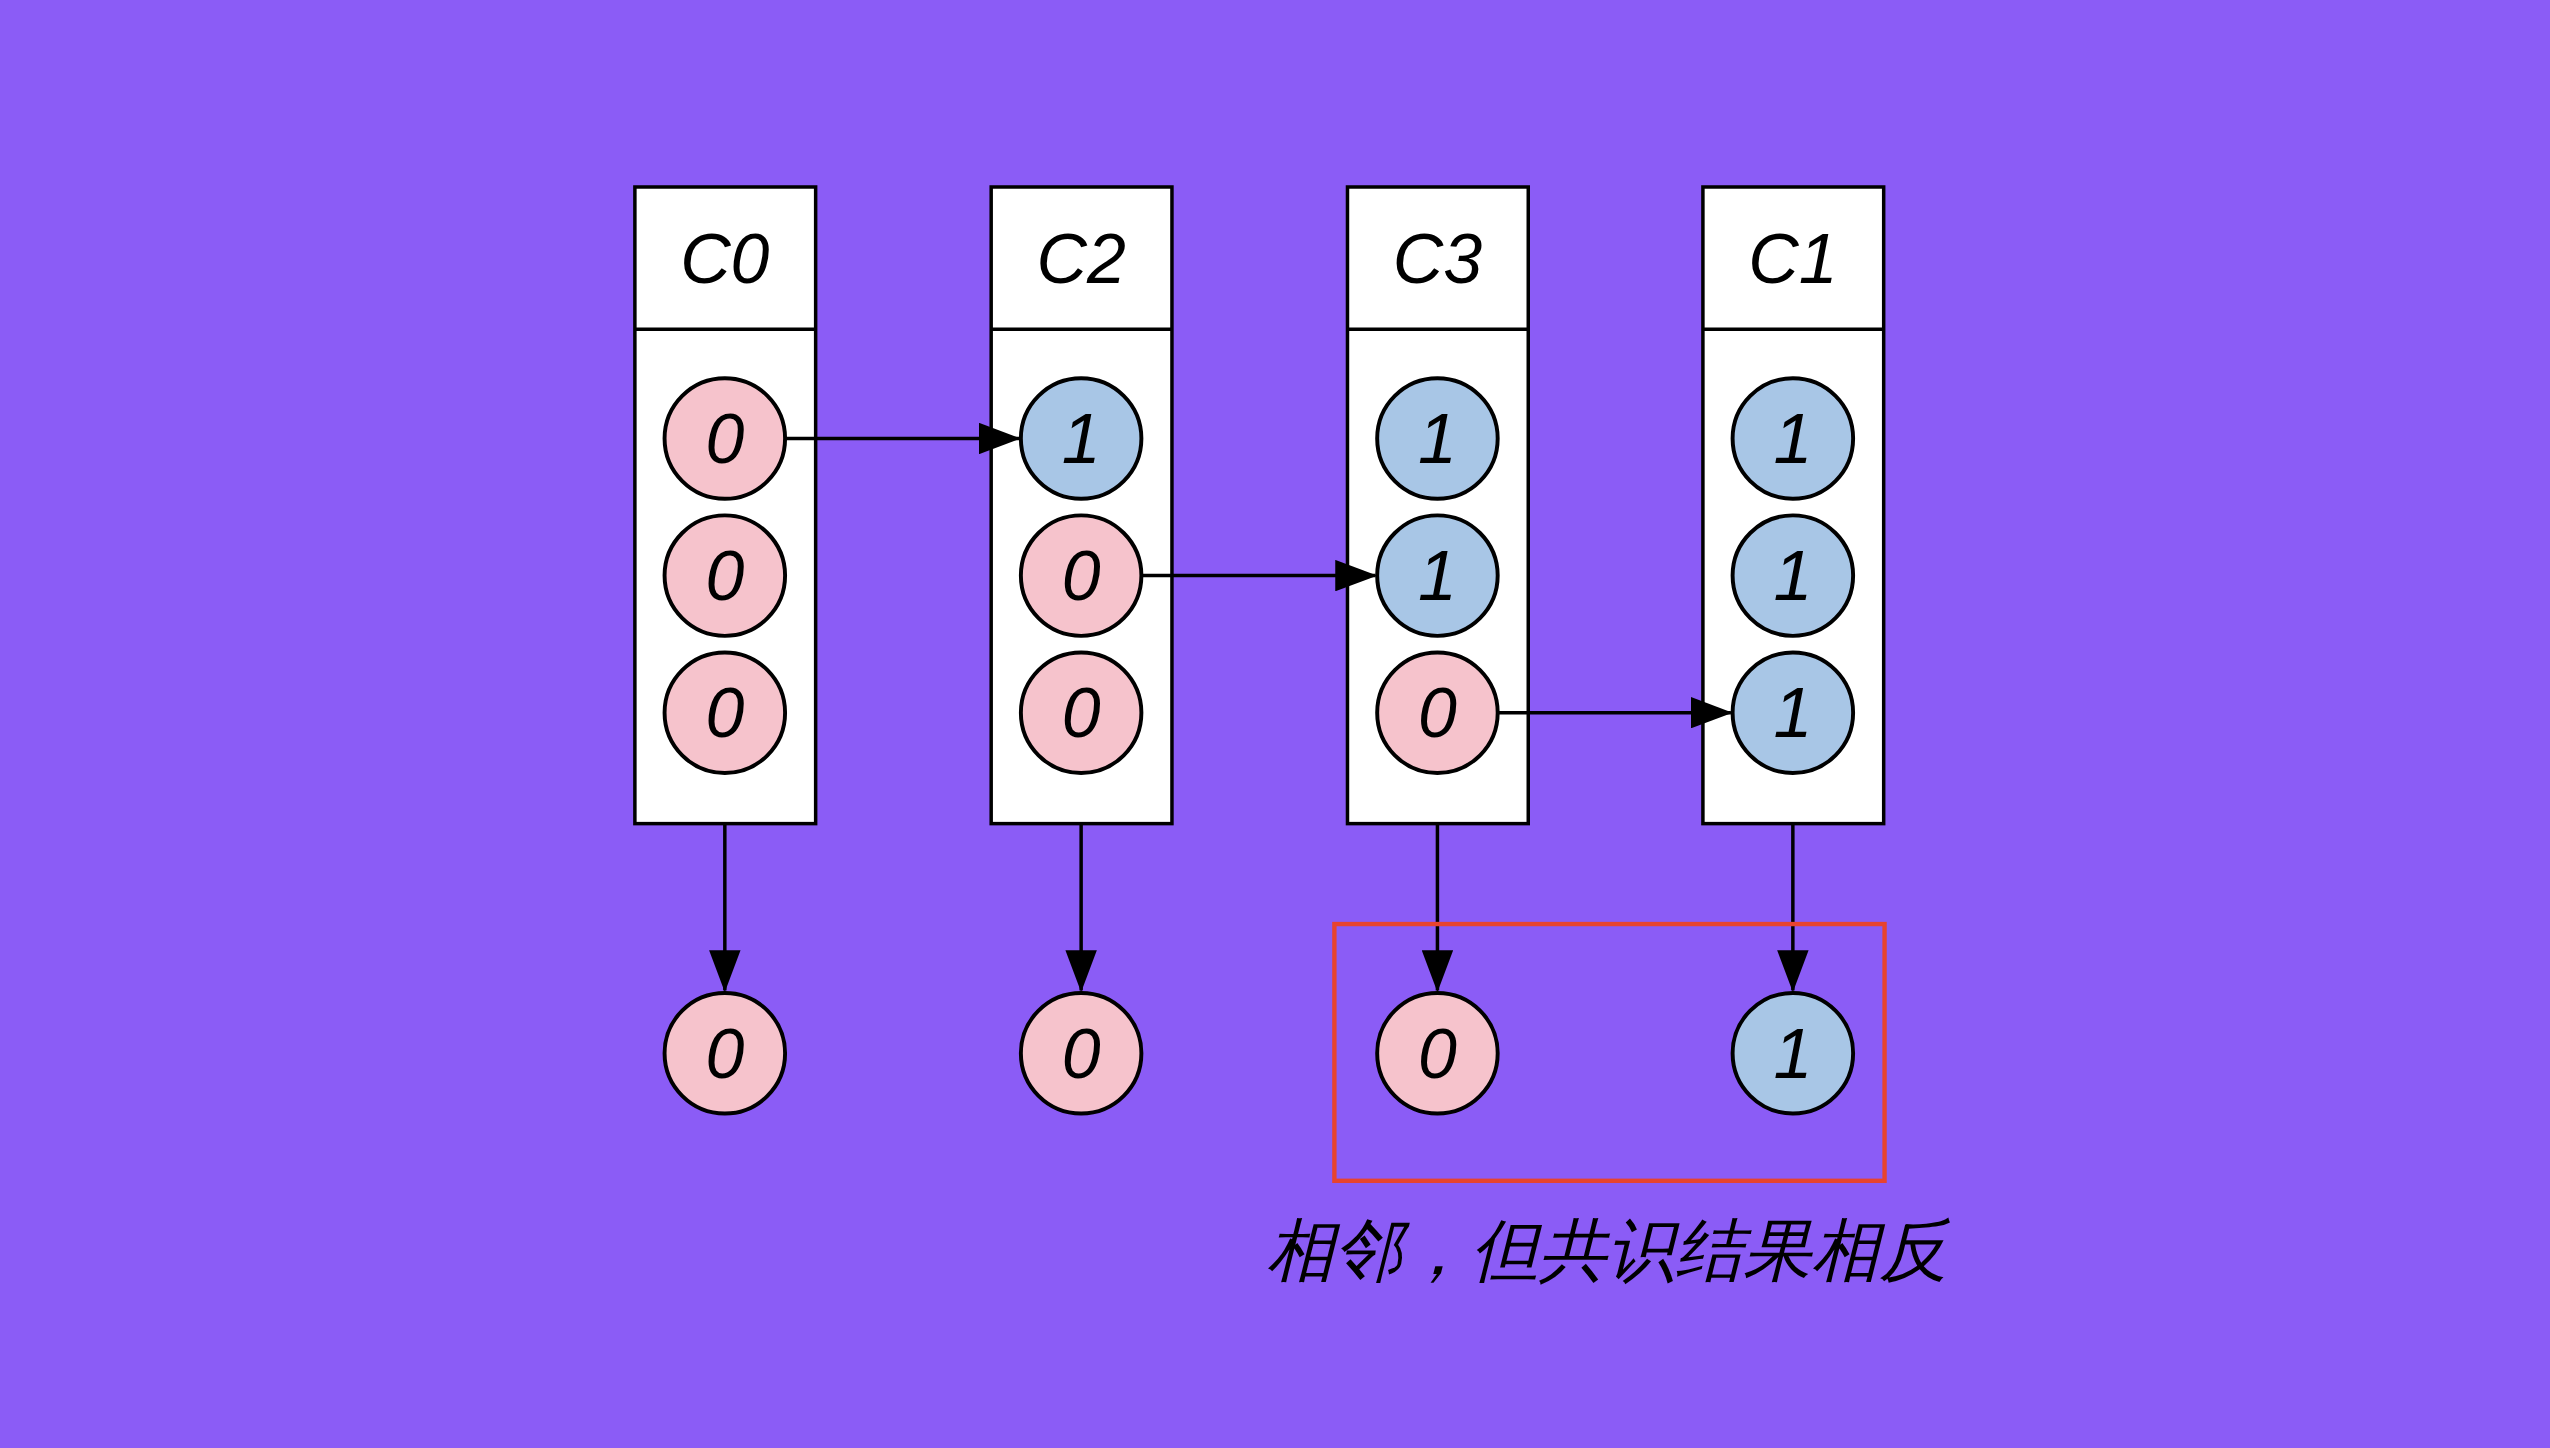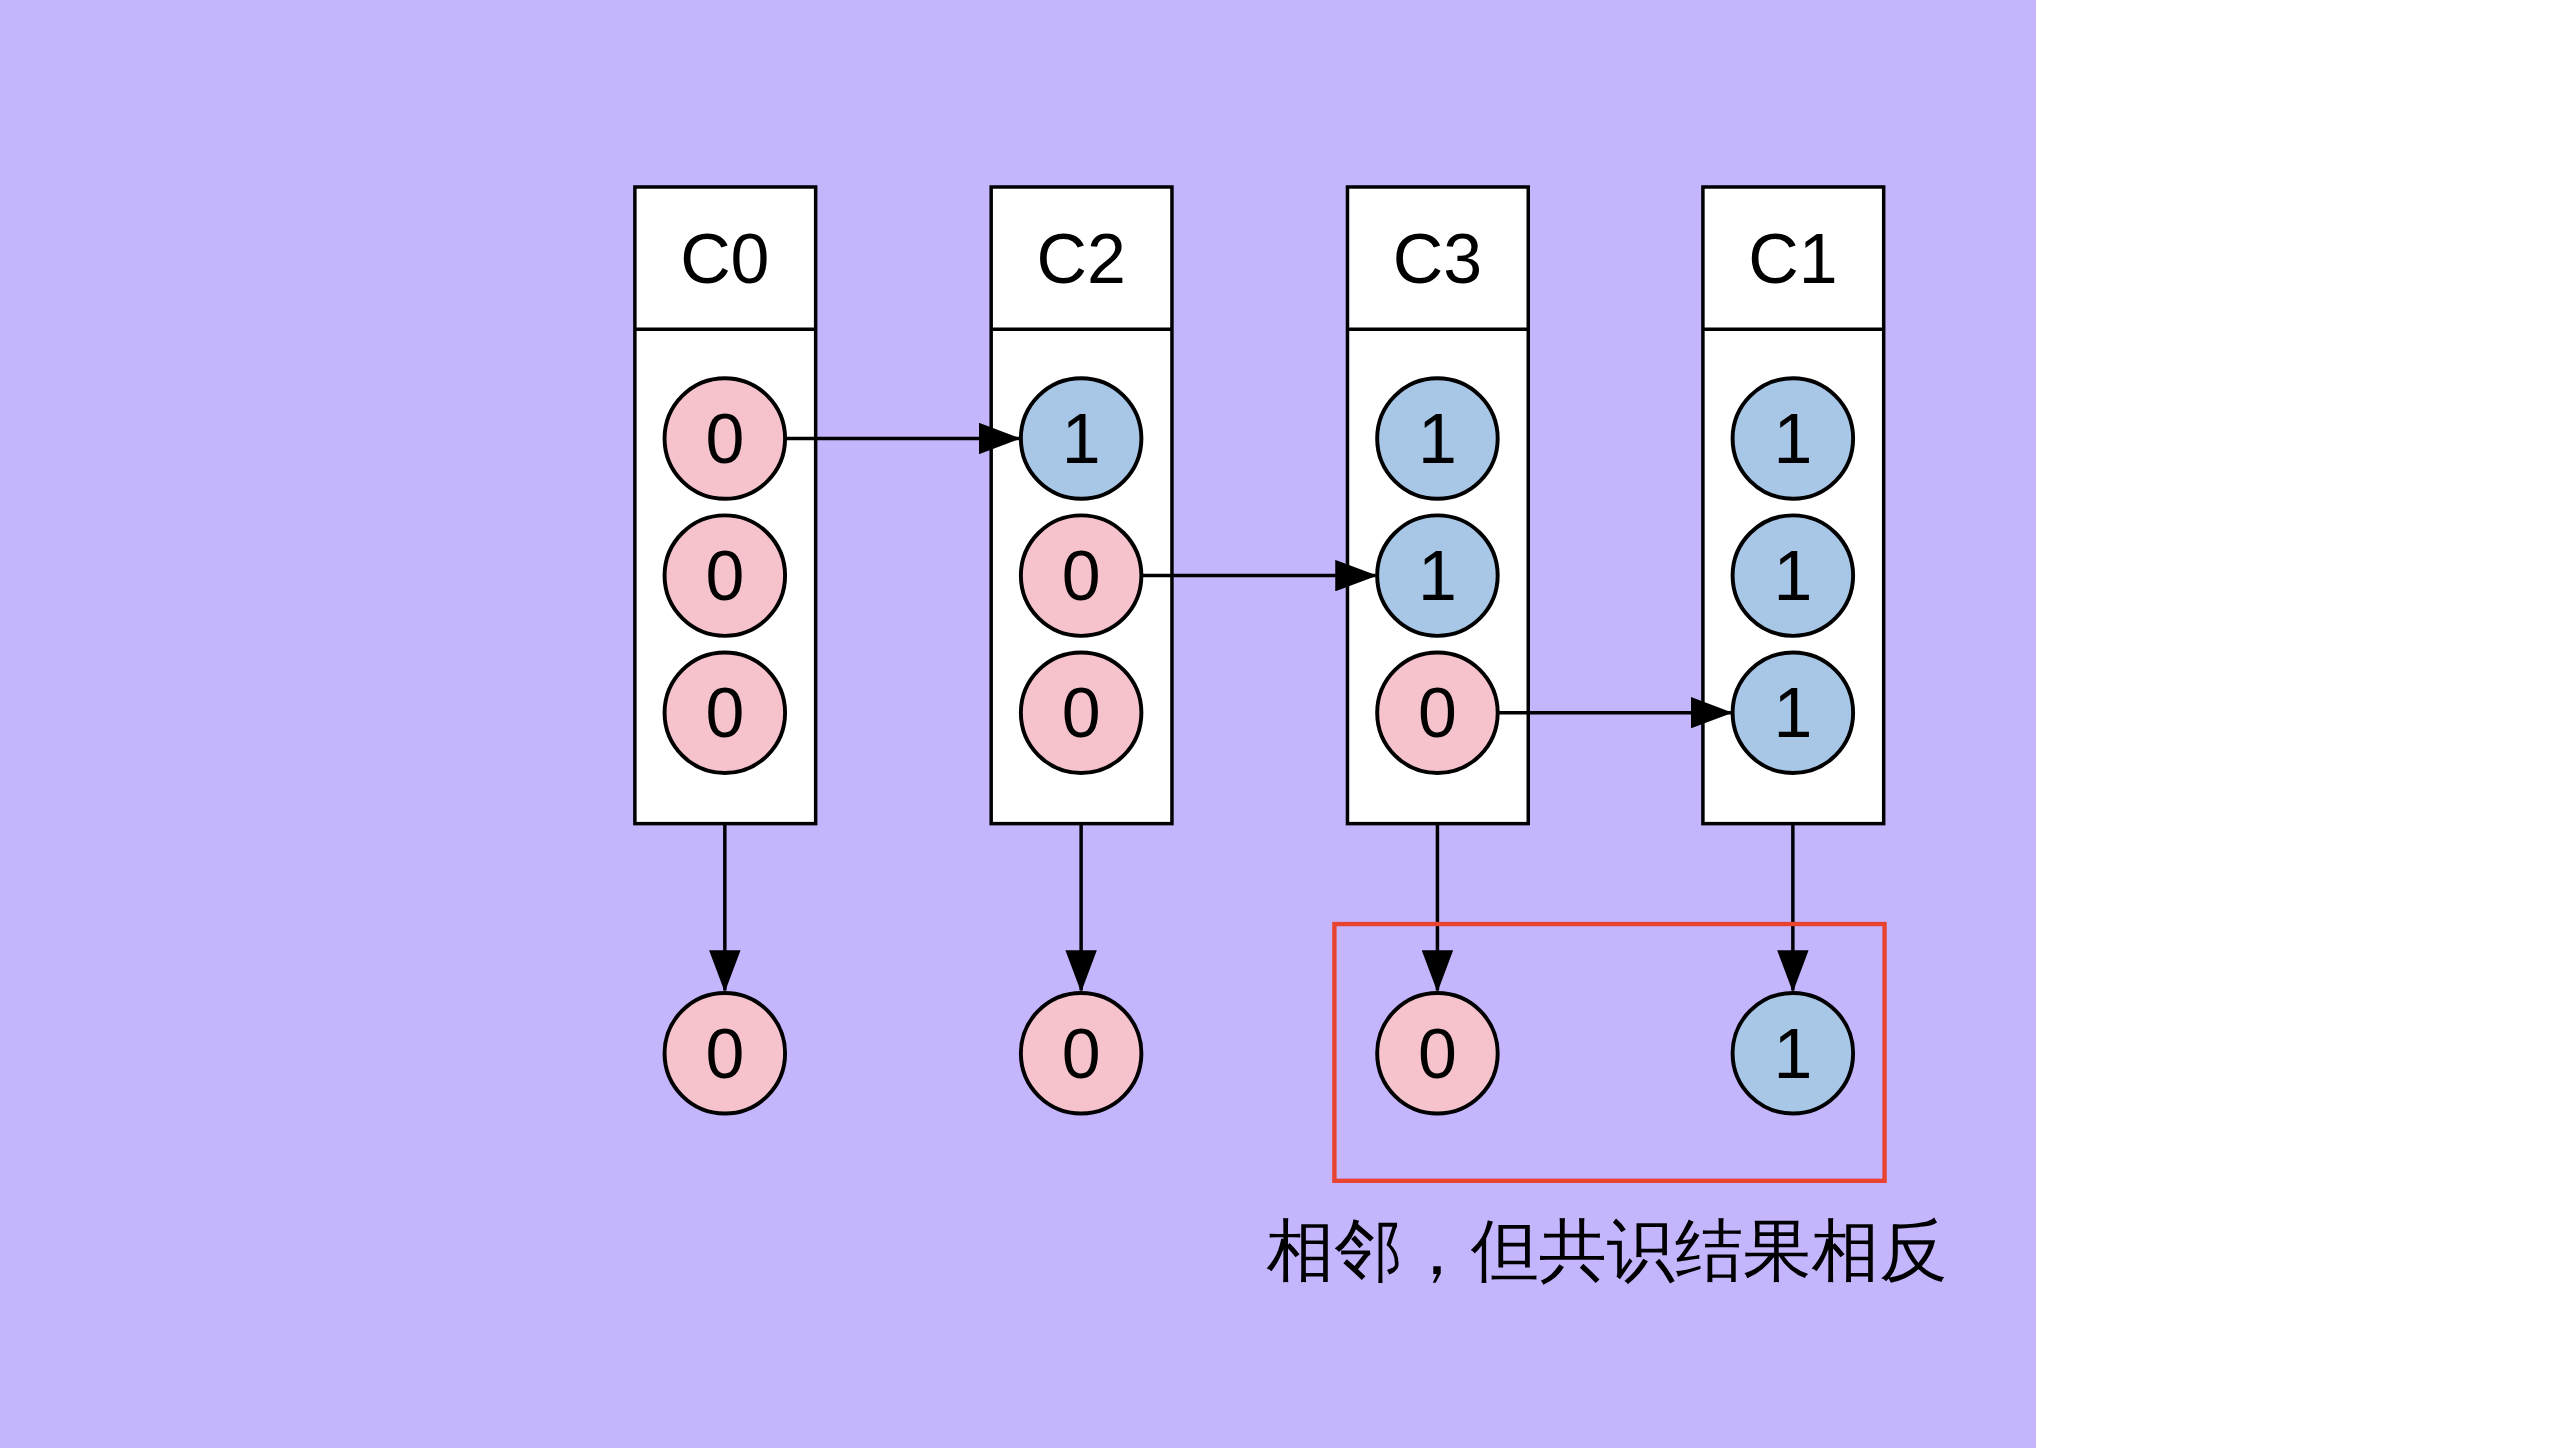--- a/index.html
+++ b/index.html
@@ -5,24 +5,25 @@
   html, body {
     margin: 0;
     padding: 0;
     background: #ffffff;
     width: 2550px;
     height: 1449px;
     font-family: "Liberation Sans", sans-serif;
   }
   #stage {
     position: relative;
-    width: 2036px;
+    width: 2550px;
     height: 1449px;
-    background: #c4b5fd;
+    background: #8b5cf6;
     overflow: hidden;
+    font-style: italic;
   }
   svg { display: block; }
 
   .box           { fill: #ffffff; stroke: #000000; stroke-width: 4; }
   .divider       { stroke: #000000; stroke-width: 4; }
   .cell-circle   { stroke: #000000; stroke-width: 4.5; }
   .arrow-line    { stroke: #000000; stroke-width: 4; fill: none; }
   .digit         { font-family: "Liberation Sans", sans-serif; font-size: 80px; fill: #000000; text-anchor: middle; }
   .col-label     { font-family: "Liberation Sans", sans-serif; font-size: 80px; fill: #000000; text-anchor: middle; }
   .caption-text  { font-family: "Liberation Sans", sans-serif; font-size: 78px; fill: #000000; text-anchor: middle; }

